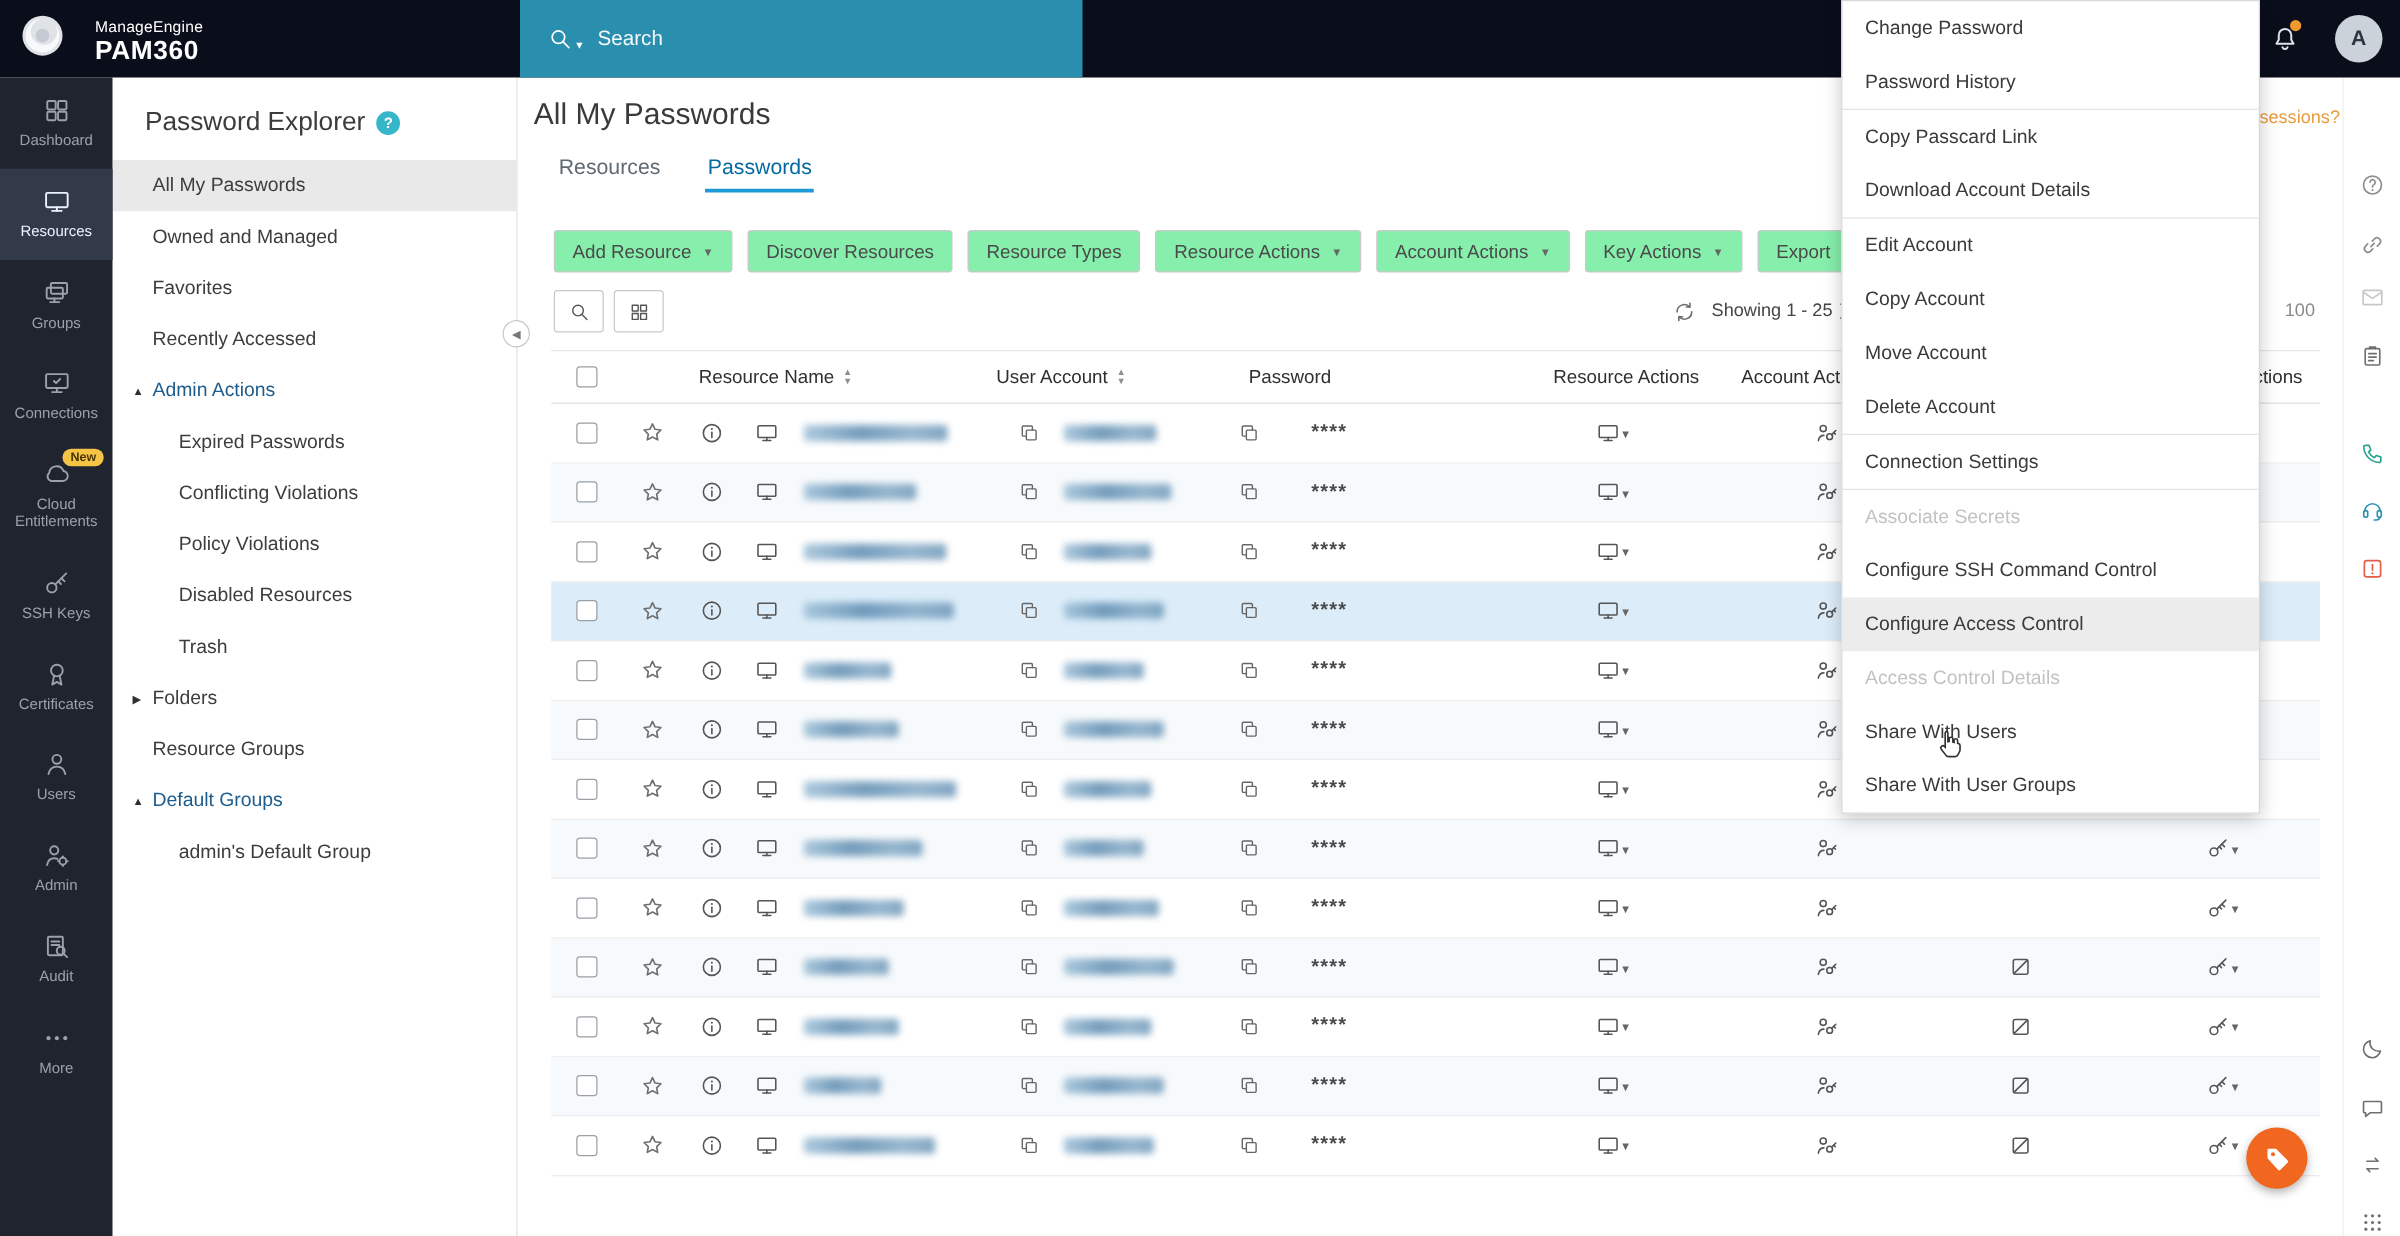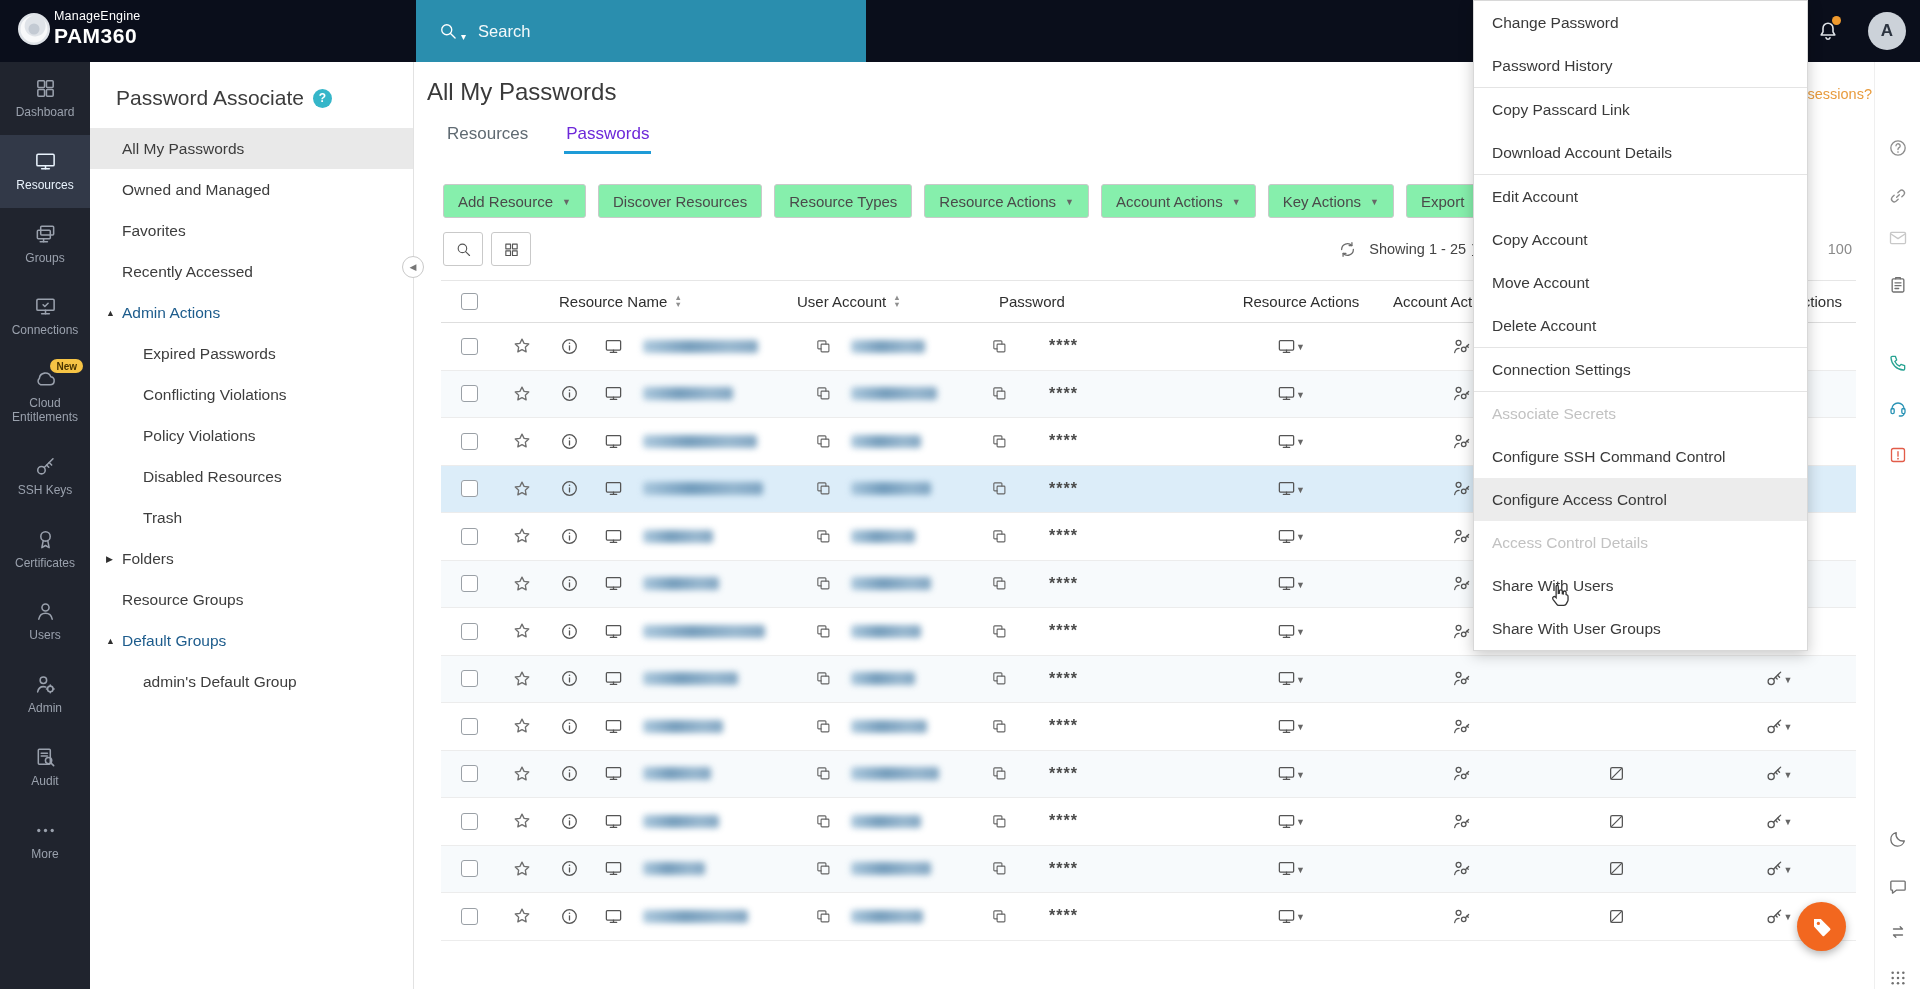--- a/index.html
+++ b/index.html
@@ -2,21 +2,21 @@
 <html><head>
 <meta charset="utf-8">
 <style>
   * { margin:0; padding:0; box-sizing:border-box; }
   html,body { width:1920px; height:989px; }
   body { font-family:"Liberation Sans",sans-serif; position:relative; overflow:hidden; background:#fff; color:#333; }
   svg.i { display:block; }
 
   
   .topbar { position:absolute; left:0; top:0; right:0; height:62px; background:#0a0e1b; z-index:5; }
-  .brand { position:absolute; left:14px; top:50%; transform:translateY(-50%); display:flex; gap:0; align-items:flex-start; }
+  .brand { position:absolute; left:14px; top:50%; transform:translateY(-50%); display:flex; gap:22px; align-items:flex-end; }
   .brand-text span { display:block; color:#fff; }
   .brand-line1 { font-size:12.5px; letter-spacing:.2px; }
   .brand-line2 { font-size:21px; font-weight:bold; letter-spacing:.5px; margin-top:1px; }
   .searchbar { position:absolute; left:416px; top:0; width:450px; height:62px; background:#2a8eae; display:flex; align-items:center; padding-left:22px; color:#fff; cursor:pointer; }
   .searchbar .i { width:20px; height:20px; }
   .s-caret { font-size:10px; margin:10px 0 0 3px; }
   .s-text { font-size:16.5px; margin-left:12px; opacity:.95; }
   .top-right { position:absolute; right:14px; top:0; height:62px; display:flex; align-items:center; gap:28px; }
   .tr-icon { position:relative; color:#dfe3e8; cursor:pointer; }
   .tr-icon .i { width:24px; height:24px; }
@@ -43,21 +43,21 @@
   .x-tri { position:absolute; left:16px; font-size:9px; color:#2f2f2f; }
   .collapse-handle { position:absolute; right:-11px; top:194px; width:22px; height:22px; border-radius:50%; background:#fff; border:1px solid #c9c9c9; color:#777; font-size:9px; display:flex; align-items:center; justify-content:center; cursor:pointer; z-index:6; }
 
   
   .main { position:absolute; left:414px; top:62px; right:46px; bottom:0; background:#fff; }
   .title-row { position:relative; height:56px; }
   .title-row h1 { position:absolute; left:13px; top:16px; font-size:24px; font-weight:normal; color:#3a3a3a; }
   .remote-link { position:absolute; right:2px; top:24px; color:#e89b3c; font-size:14.5px; cursor:pointer; white-space:nowrap; }
   .tabs { display:flex; gap:34px; margin-left:31px; height:36px; }
   .tab { font-size:17px; color:#5f6a72; padding:6px 2px 0; cursor:pointer; }
-  .tab.active { color:#6d28d9; border-bottom:3px solid #1e9bd7; }
+  .tab.active { color:#0369a1; border-bottom:3px solid #1e9bd7; }
   .toolbar { display:flex; gap:12px; margin:30px 0 0 29px; }
   .tbtn { height:34px; background:#86efac; border:1px solid #c9c9c9; border-radius:3px; font-size:15px; color:#4a4a4a; padding:0 14px; display:flex; align-items:center; gap:9px; cursor:pointer; white-space:nowrap; font-family:inherit; }
   .tbtn .c, .cell .c { font-size:9px; color:#666; margin-top:2px; }
   .controls { display:flex; align-items:center; margin:14px 0 0 29px; height:34px; }
   .icon-btn { width:40px; height:34px; background:#fff; border:1px solid #c9c9c9; border-radius:3px; display:flex; align-items:center; justify-content:center; color:#555; cursor:pointer; margin-right:8px; }
   .icon-btn .i { width:17px; height:17px; }
   .controls-right { margin-left:auto; display:flex; align-items:center; }
   .refresh { color:#6a6a6a; margin-right:12px; cursor:pointer; }
   .refresh .i { width:19px; height:19px; }
   .showing { font-size:14.5px; color:#444; }
@@ -262,21 +262,21 @@
             <circle cx="19" cy="12" r="1.7"></circle>
           </g>
         </svg>
       </span>
       <span class="nav-label">More</span>
     </div>
   </nav>
 
 <aside class="explorer">
   <div class="explorer-head">
-    <span>Password Associate</span>
+    <span>Password Explorer</span>
     <span class="help-badge">?</span>
   </div>
   <div id="explorer-list">
       <div class="x-item selected">
         <span>All My Passwords</span>
       </div>
       <div class="x-item">
         <span>Owned and Managed</span>
       </div>
       <div class="x-item">

